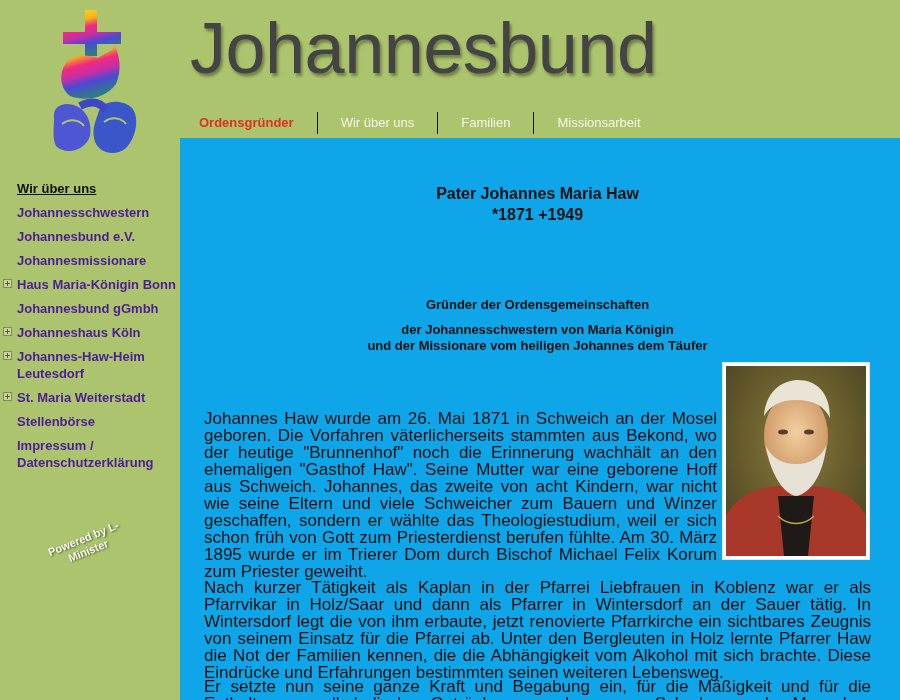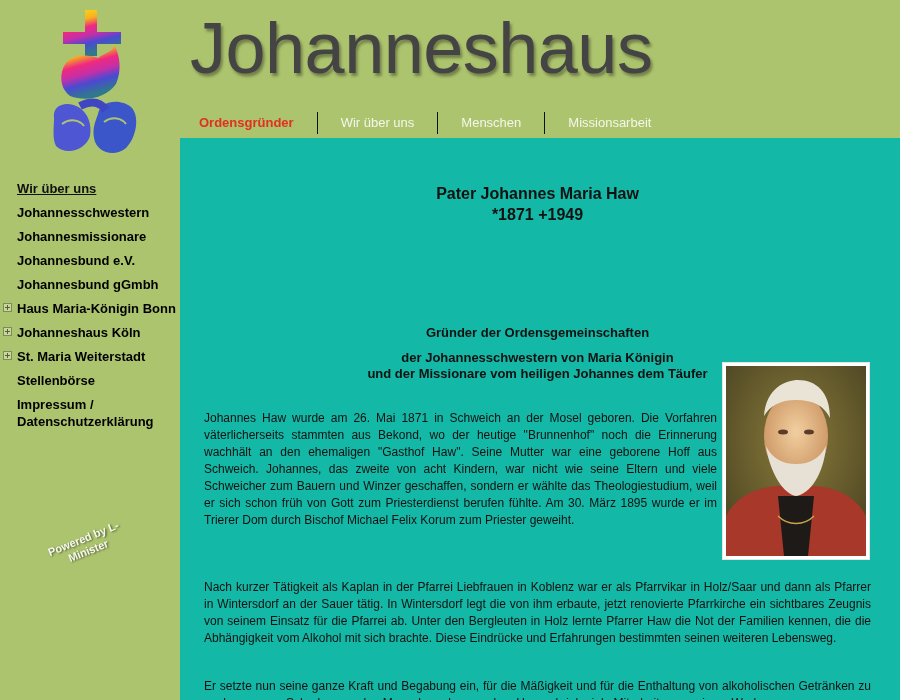--- a/index.html
+++ b/index.html
@@ -13,37 +13,37 @@
     position:absolute; left:190px; top:6px;
     font-size:72px; color:#444444; letter-spacing:-0.5px;
     text-shadow:2px 3px 3px rgba(0,0,0,0.35);
     font-family:"Liberation Sans", sans-serif; line-height:84px;
   }
   .topnav { position:absolute; left:180px; top:111px; height:24px; display:flex; align-items:center; }
   .topnav .item { font-size:13px; color:#f4f6ea; padding:0 23px; height:24px; line-height:24px; white-space:nowrap; }
   .topnav .item.active { color:#e0301e; font-weight:bold; padding-left:19px; }
   .topnav .sep { width:1px; height:22px; background:#111; }
   .sidebar { position:absolute; left:0; top:180px; width:180px; }
-  .side-item { position:relative; padding-left:17px; font-size:13px; font-weight:bold; color:#000000; line-height:17px; margin-bottom:7px; }
+  .side-item { position:relative; padding-left:17px; font-size:13px; font-weight:bold; color:#4c1d95; line-height:17px; margin-bottom:7px; }
   .side-item.current { color:#111; text-decoration:underline; }
   .side-item .plus {
     position:absolute; left:3px; top:3px; width:7px; height:7px;
     border:1px solid #7d8a5a; background:#c9d69d;
   }
   .side-item .plus::before { content:""; position:absolute; left:1px; top:3px; width:5px; height:1px; background:#556030; }
   .side-item .plus::after  { content:""; position:absolute; left:3px; top:1px; width:1px; height:5px; background:#556030; }
   .powered {
     position:absolute; left:46px; top:532px; width:80px; text-align:center;
     transform:rotate(-22deg); font-size:11px; font-weight:bold; color:#f6f8ee;
     text-shadow:1px 1px 2px rgba(0,0,0,0.55); line-height:13px;
   }
-  .content { position:absolute; left:180px; top:138px; width:720px; height:562px; background:#14b8a6; }
+  .content { position:absolute; left:180px; top:138px; width:720px; height:562px; background:#0ea5e9; }
   .h1 { position:absolute; left:0; width:715px; text-align:center; font-size:16px; font-weight:bold; color:#111; line-height:21px; }
-  .h3 { position:absolute; left:0; width:715px; text-align:center; font-size:13px; font-weight:bold; color:#111; line-height:17px;margin-top:28px; }
-  .para { position:absolute; font-size:12px; color:#111; line-height:17px; text-align:justify; }
+  .h3 { position:absolute; left:0; width:715px; text-align:center; font-size:13px; font-weight:bold; color:#111; line-height:17px; }
+  .para { position:absolute; font-size:17px; color:#111; line-height:17px; text-align:justify; }
   .portrait {
     position:absolute; left:542px; top:224px; width:148px; height:198px;
     border:1px solid #e6e6e6; padding:3px; box-sizing:border-box; background:#fff;
   }
 </style>
 </head>
 <body>
 
 <div class="logo">
   <svg width="110" height="158" viewBox="0 0 110 158">
@@ -60,48 +60,49 @@
     <path d="M45 4 h12 v22 h24 v12 h-24 v12 h-12 v-12 h-22 v-12 h22z" fill="url(#lg)"></path>
     <path d="M22 66 C26 46 48 48 58 52 C66 46 74 46 74 38 C80 50 82 64 76 78 C66 92 46 96 30 90 C22 84 20 74 22 66z" fill="url(#lg)"></path>
     <path d="M14 112 C12 98 28 94 40 102 C48 108 52 118 50 130 C46 144 26 150 16 140 C12 132 14 122 14 112z" fill="#4f56d4"></path>
     <path d="M58 108 C60 94 82 92 92 102 C100 112 96 132 86 142 C74 152 56 146 54 132 C52 122 56 114 58 108z" fill="#3a56c8"></path>
     <path d="M40 100 C52 94 60 96 66 104" stroke="#3e46c4" stroke-width="8" fill="none"></path>
     <path d="M22 118 C30 112 40 114 44 120" stroke="#adc46e" stroke-width="2" fill="none"></path>
     <path d="M64 116 C72 110 82 112 86 118" stroke="#adc46e" stroke-width="2" fill="none"></path>
   </svg>
 </div>
 
-<div class="site-title">Johanneshaus</div>
+<div class="site-title">Johannesbund</div>
 
 <nav class="topnav">
   <span class="item active">Ordensgründer</span>
   <span class="sep"></span>
   <span class="item">Wir über uns</span>
   <span class="sep"></span>
-  <span class="item">Menschen</span>
+  <span class="item">Familien</span>
   <span class="sep"></span>
   <span class="item">Missionsarbeit</span>
 </nav>
 
 <aside class="sidebar">
   <div class="side-item current" style="margin-bottom:7px;">Wir über uns</div>
   <div class="side-item">Johannesschwestern</div>
+  <div class="side-item">Johannesbund e.V.</div>
   <div class="side-item">Johannesmissionare</div>
-  <div class="side-item">Johannesbund e.V.</div>
-  <div class="side-item">Johannesbund gGmbh</div>
   <div class="side-item">
     <span class="plus"></span>
     <span>Haus Maria-Königin Bonn</span>
   </div>
+  <div class="side-item">Johannesbund gGmbh</div>
   <div class="side-item">
     <span class="plus"></span>
     <span>Johanneshaus Köln</span>
   </div>
   <div class="side-item">
     <span class="plus"></span>
+    <span>Johannes-Haw-Heim Leutesdorf</span>
   </div>
   <div class="side-item">
     <span class="plus"></span>
     <span>St. Maria Weiterstadt</span>
   </div>
   <div class="side-item">Stellenbörse</div>
   <div class="side-item" style="width:150px;">Impressum / Datenschutzerklärung</div>
 </aside>
 
 <div class="powered">Powered by L-Minister</div>

